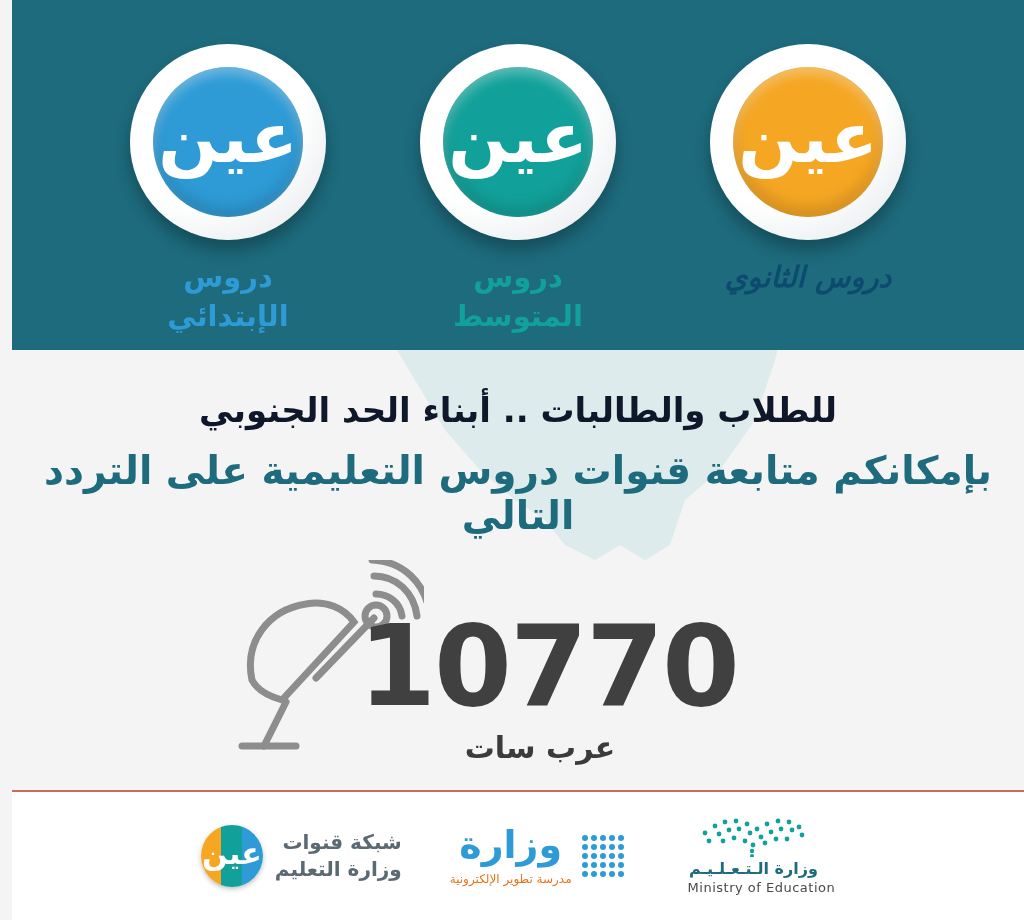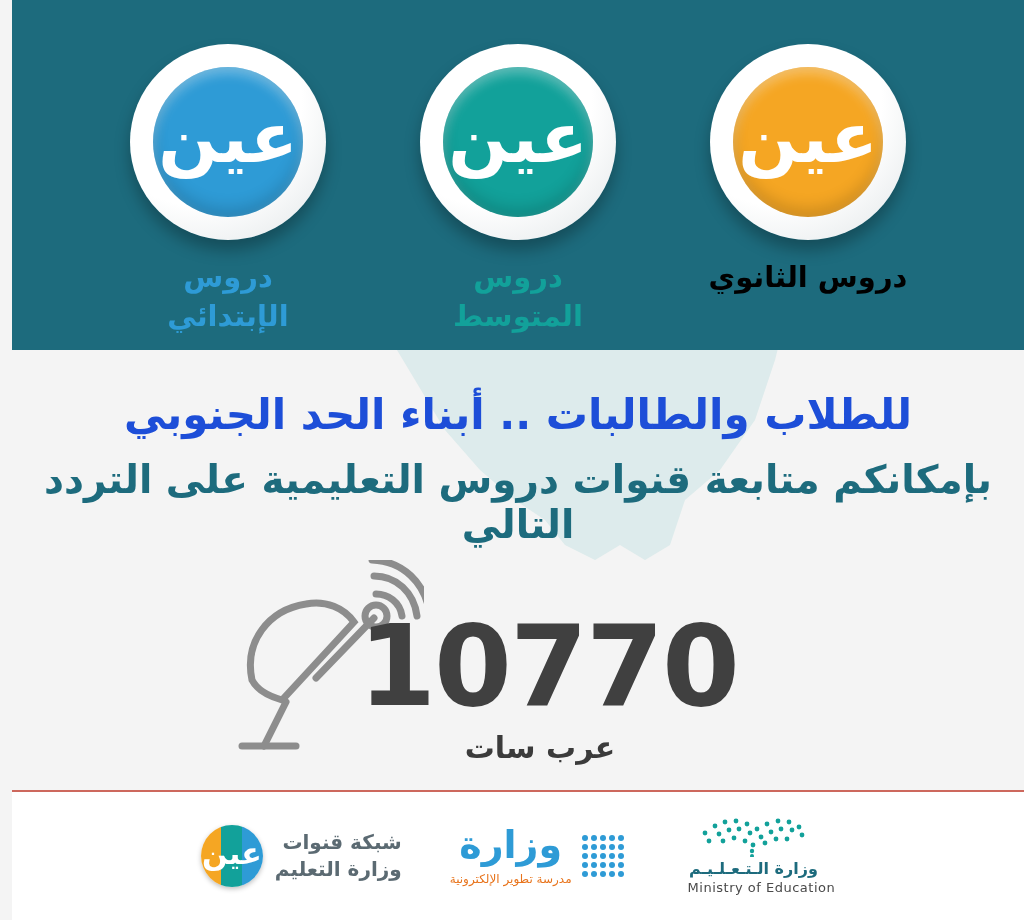--- a/index.html
+++ b/index.html
@@ -98,22 +98,22 @@
 
   
   .msg-wrap {
     position: absolute;
     left: 12px;
     top: 390px;
     width: 1012px;
     text-align: center;
   }
   .msg-line1 {
-    color: #1d4ed8;
-    font-size: 42px;
+    color: #0f172a;
+    font-size: 34px;
     font-weight: bold;
     letter-spacing: 0.5px;
   }
   .msg-line2 {
     margin-top: 18px;
     color: #1d6b7d;
     font-size: 39px;
     font-weight: bold;
     letter-spacing: 0.5px;
   }
@@ -303,21 +303,21 @@
       </div>
       <div class="chan-label" style="color:#12a19a;">دروس المتوسط</div>
     </div>
 
     <div class="channel">
       <div class="badge-outer">
         <div class="badge-inner" style="background:#f5a623;">
           <span>عين</span>
         </div>
       </div>
-      <div class="chan-label" style="color:#000000;">دروس الثانوي</div>
+      <div class="chan-label" style="color:#0c4a6e;font-style:italic;">دروس الثانوي</div>
     </div>
 
   </div>
 
   <div class="msg-wrap">
     <div class="msg-line1">للطلاب والطالبات .. أبناء الحد الجنوبي</div>
     <div class="msg-line2">بإمكانكم متابعة قنوات دروس التعليمية على التردد التالي</div>
   </div>
 
   <div class="freq-zone">

